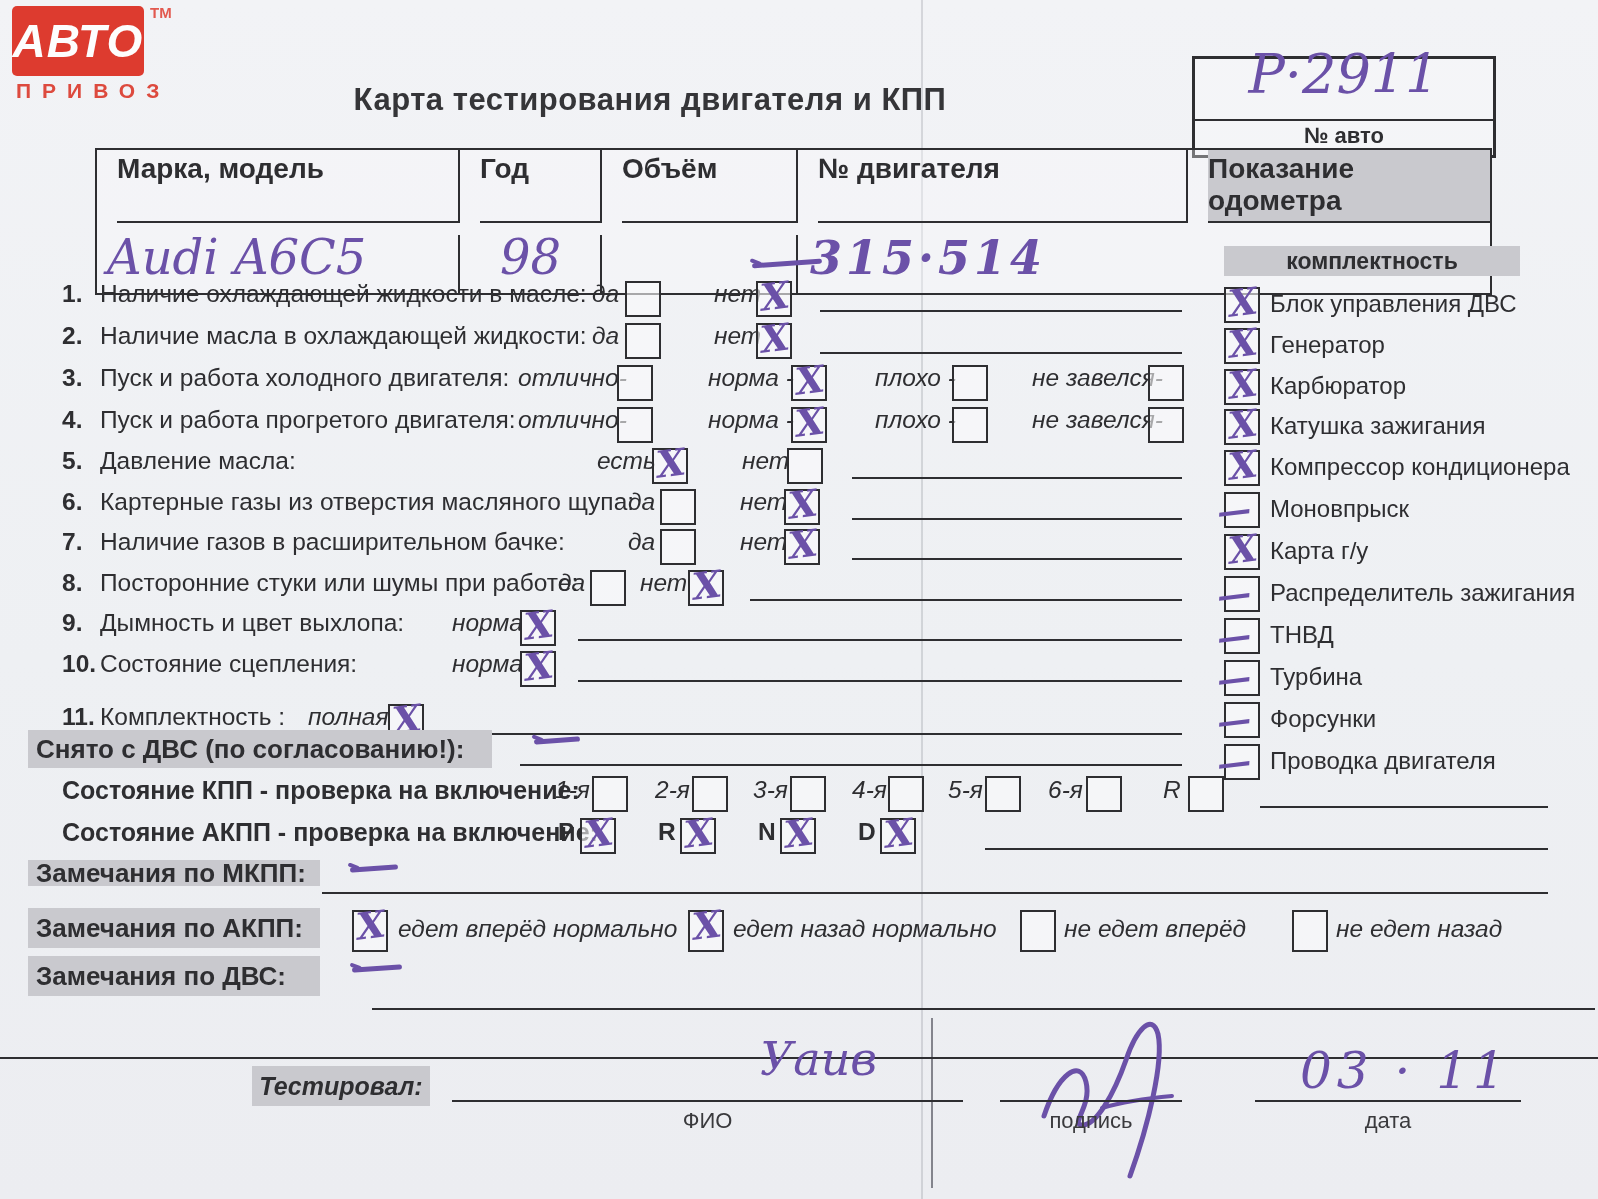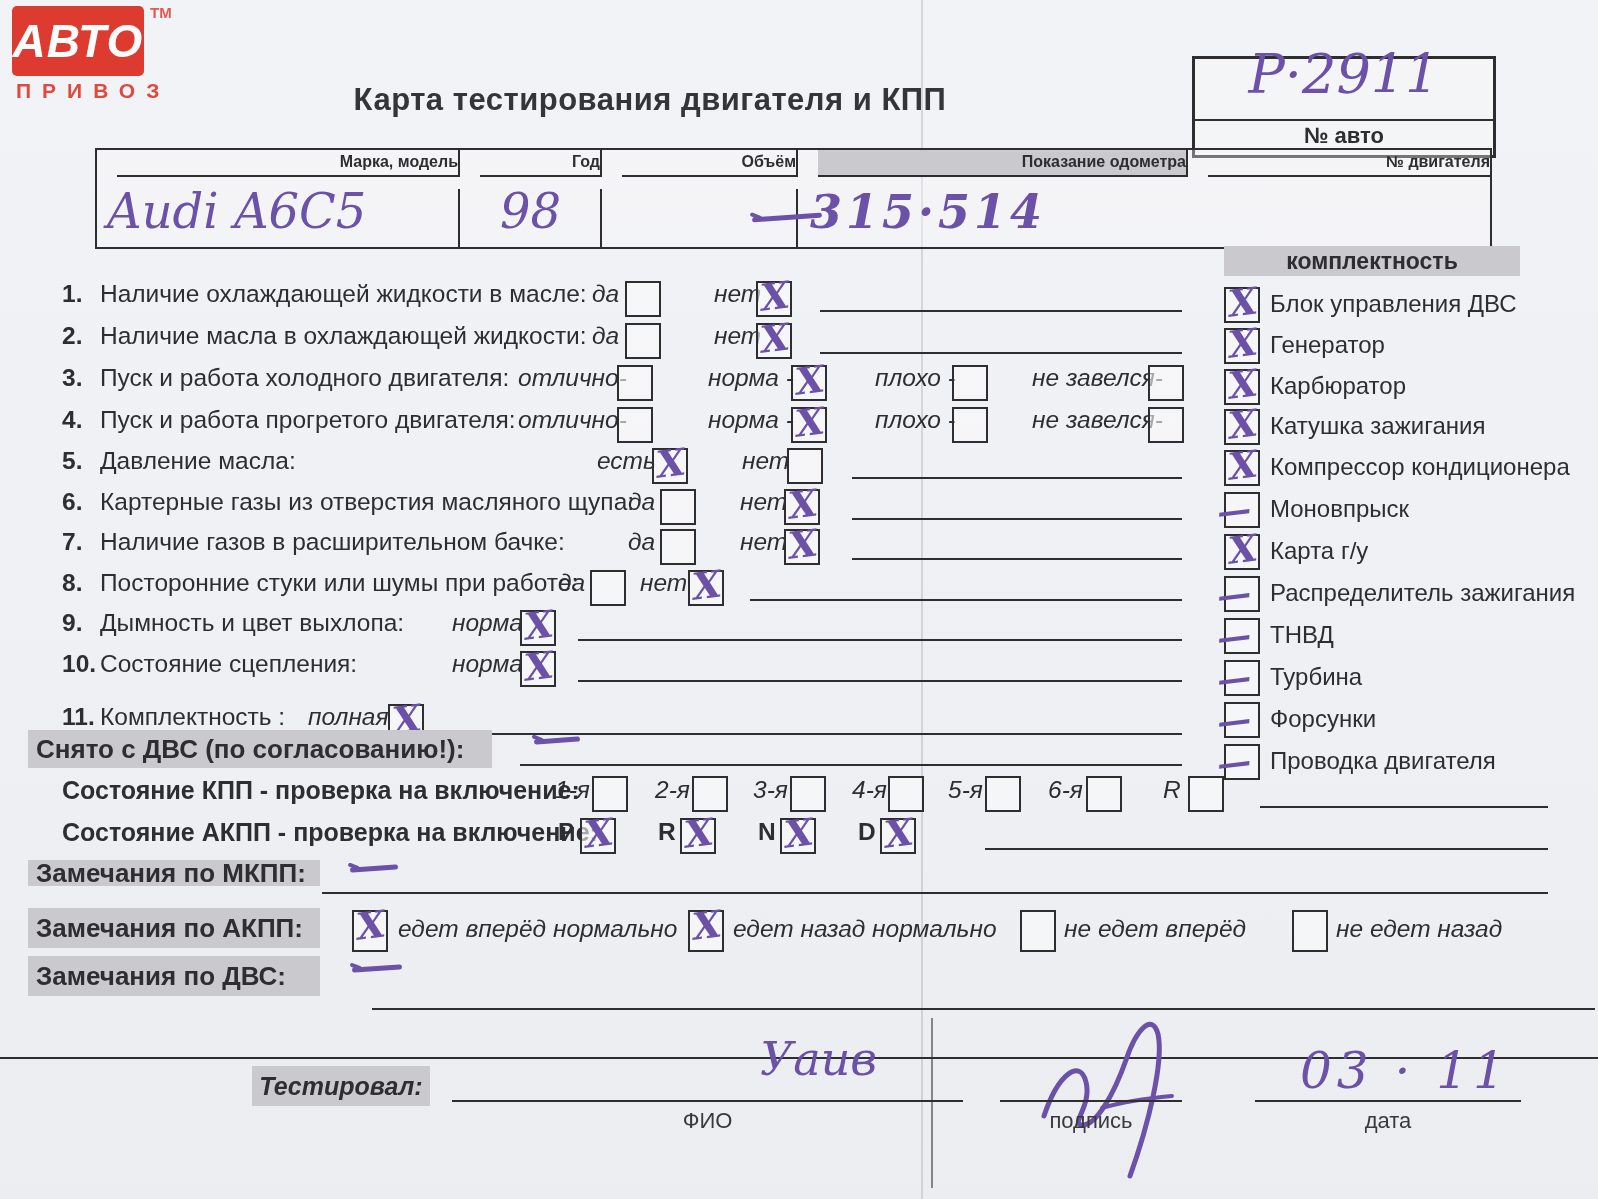--- a/index.html
+++ b/index.html
@@ -28,21 +28,21 @@
              border:3px solid #2e2e31; background:rgba(248,248,250,.5); }
   .car-val { position:absolute; left:0; right:0; top:-16px; text-align:center; }
   .car-div { position:absolute; left:0; right:0; top:60px; border-top:2px solid #2e2e31; }
   .car-label { position:absolute; top:64px; left:0; width:100%; text-align:center; font-weight:bold; font-size:22px; }
 
   
   .htable { position:absolute; left:95px; top:148px; width:1393px; border:2px solid #2e2e31; background:rgba(250,250,252,.35); }
   .trow { display:grid; grid-template-columns:363px 142px 196px 390px 302px; }
   .trow .cell { border-right:2px solid #2e2e31; position:relative; }
   .trow .cell:last-child { border-right:none; }
-  .thead .cell { border-bottom:2px solid #2e2e31; text-align:right; font-weight:bold; font-size:16px; padding:3px 0 4px;margin-left:20px; }
+  .thead .cell { border-bottom:2px solid #2e2e31; text-align:left; font-weight:bold; font-size:28px; padding:3px 0 4px;margin-left:20px; }
   .thead .cell.shade { background:#c9c9ce; }
   .tbody .cell { height:58px;margin-top:12px; }
 
   
   .hw { font-family:"DejaVu Serif", serif; font-style:italic; color:#6b51a8; white-space:nowrap; }
   .hw-big { font-size:50px; }
   .hdash { position:absolute; height:5px; background:#6b51a8; border-radius:4px; transform:rotate(-4deg); }
   .hdash:before { content:""; position:absolute; left:-2px; top:-3px; width:12px; height:4px; background:#6b51a8; border-radius:3px; transform:rotate(25deg); }
 
   
@@ -100,22 +100,22 @@
     <div class="car-val hw hw-big" style="font-size:54px;">Р·2911</div>
     <div class="car-div"></div>
     <div class="car-label">№ авто</div>
   </div>
 
   <div class="htable">
     <div class="trow thead">
       <div class="cell">Марка, модель</div>
       <div class="cell">Год</div>
       <div class="cell">Объём</div>
+      <div class="cell">№ двигателя</div>
       <div class="cell shade">Показание одометра</div>
-      <div class="cell">№ двигателя</div>
     </div>
     <div class="trow tbody">
       <div class="cell">
           <span class="hw" style="position:absolute;left:10px;top:-6px;font-size:48px;">Audi A6C5</span>
         </div>
       <div class="cell">
           <span class="hw" style="position:absolute;left:40px;top:-6px;font-size:48px;">98</span>
         </div>
       <div class="cell">
           <span class="hdash" style="left:150px;top:26px;width:70px;"></span>

